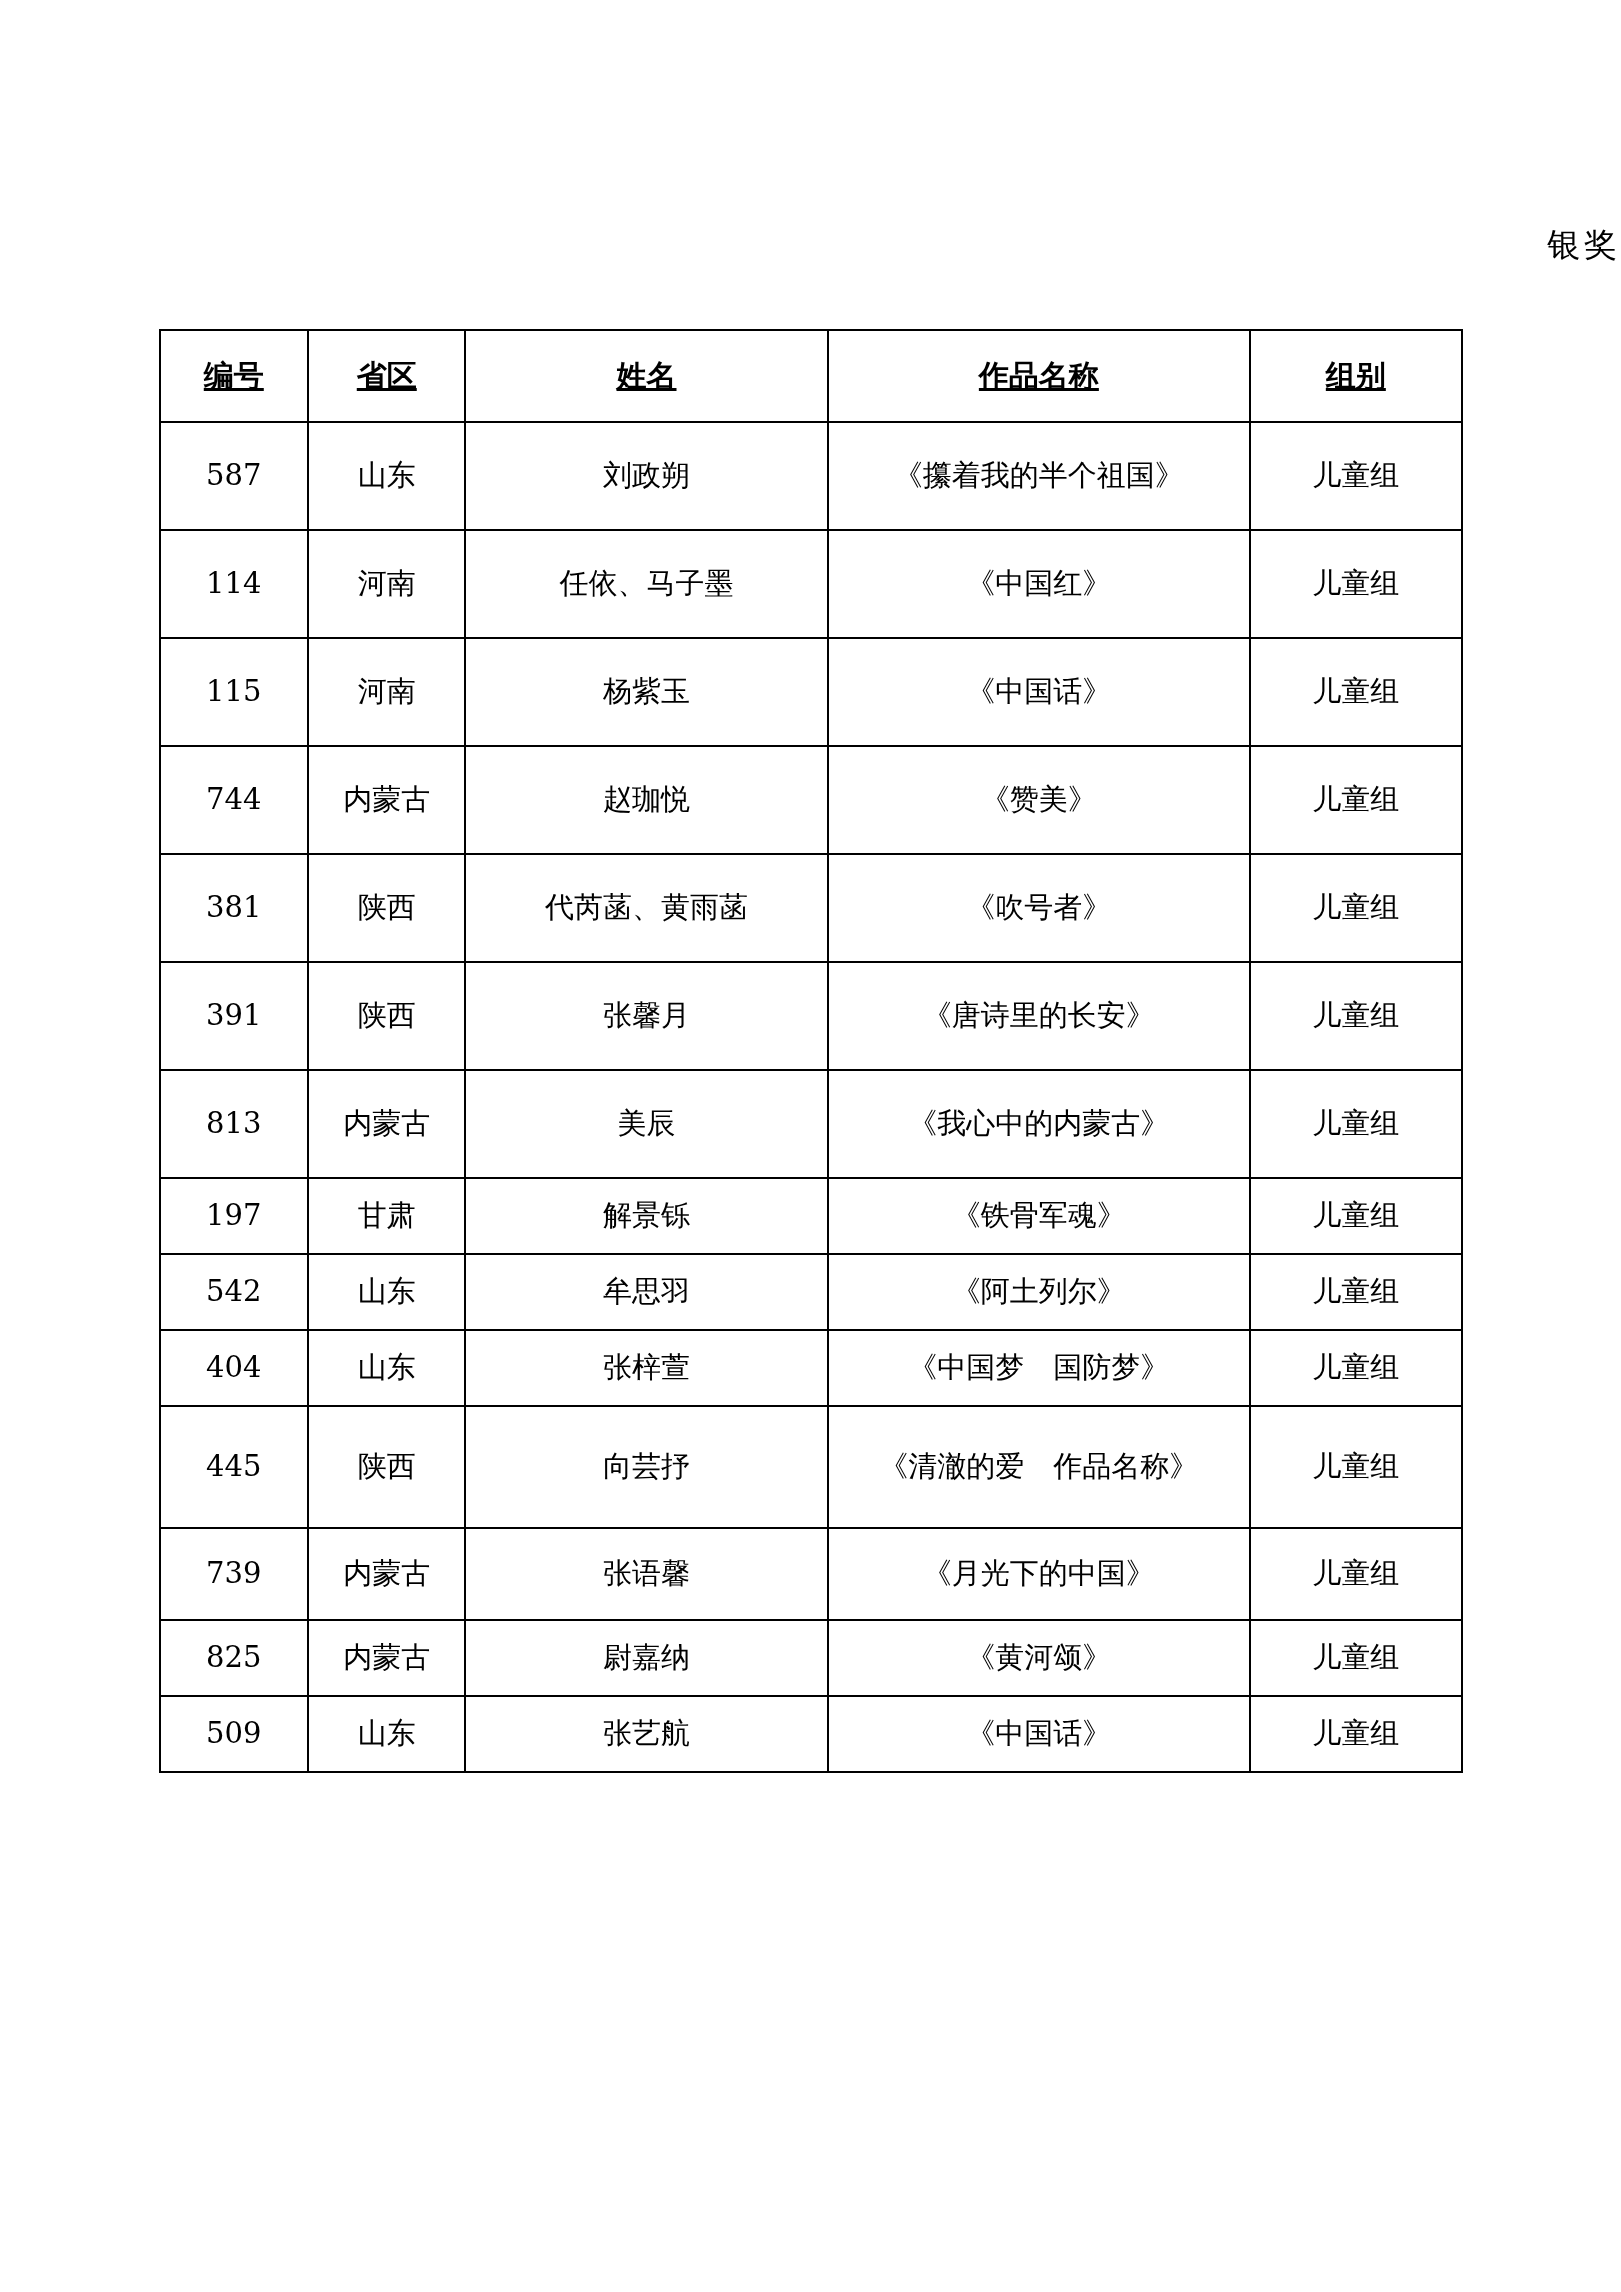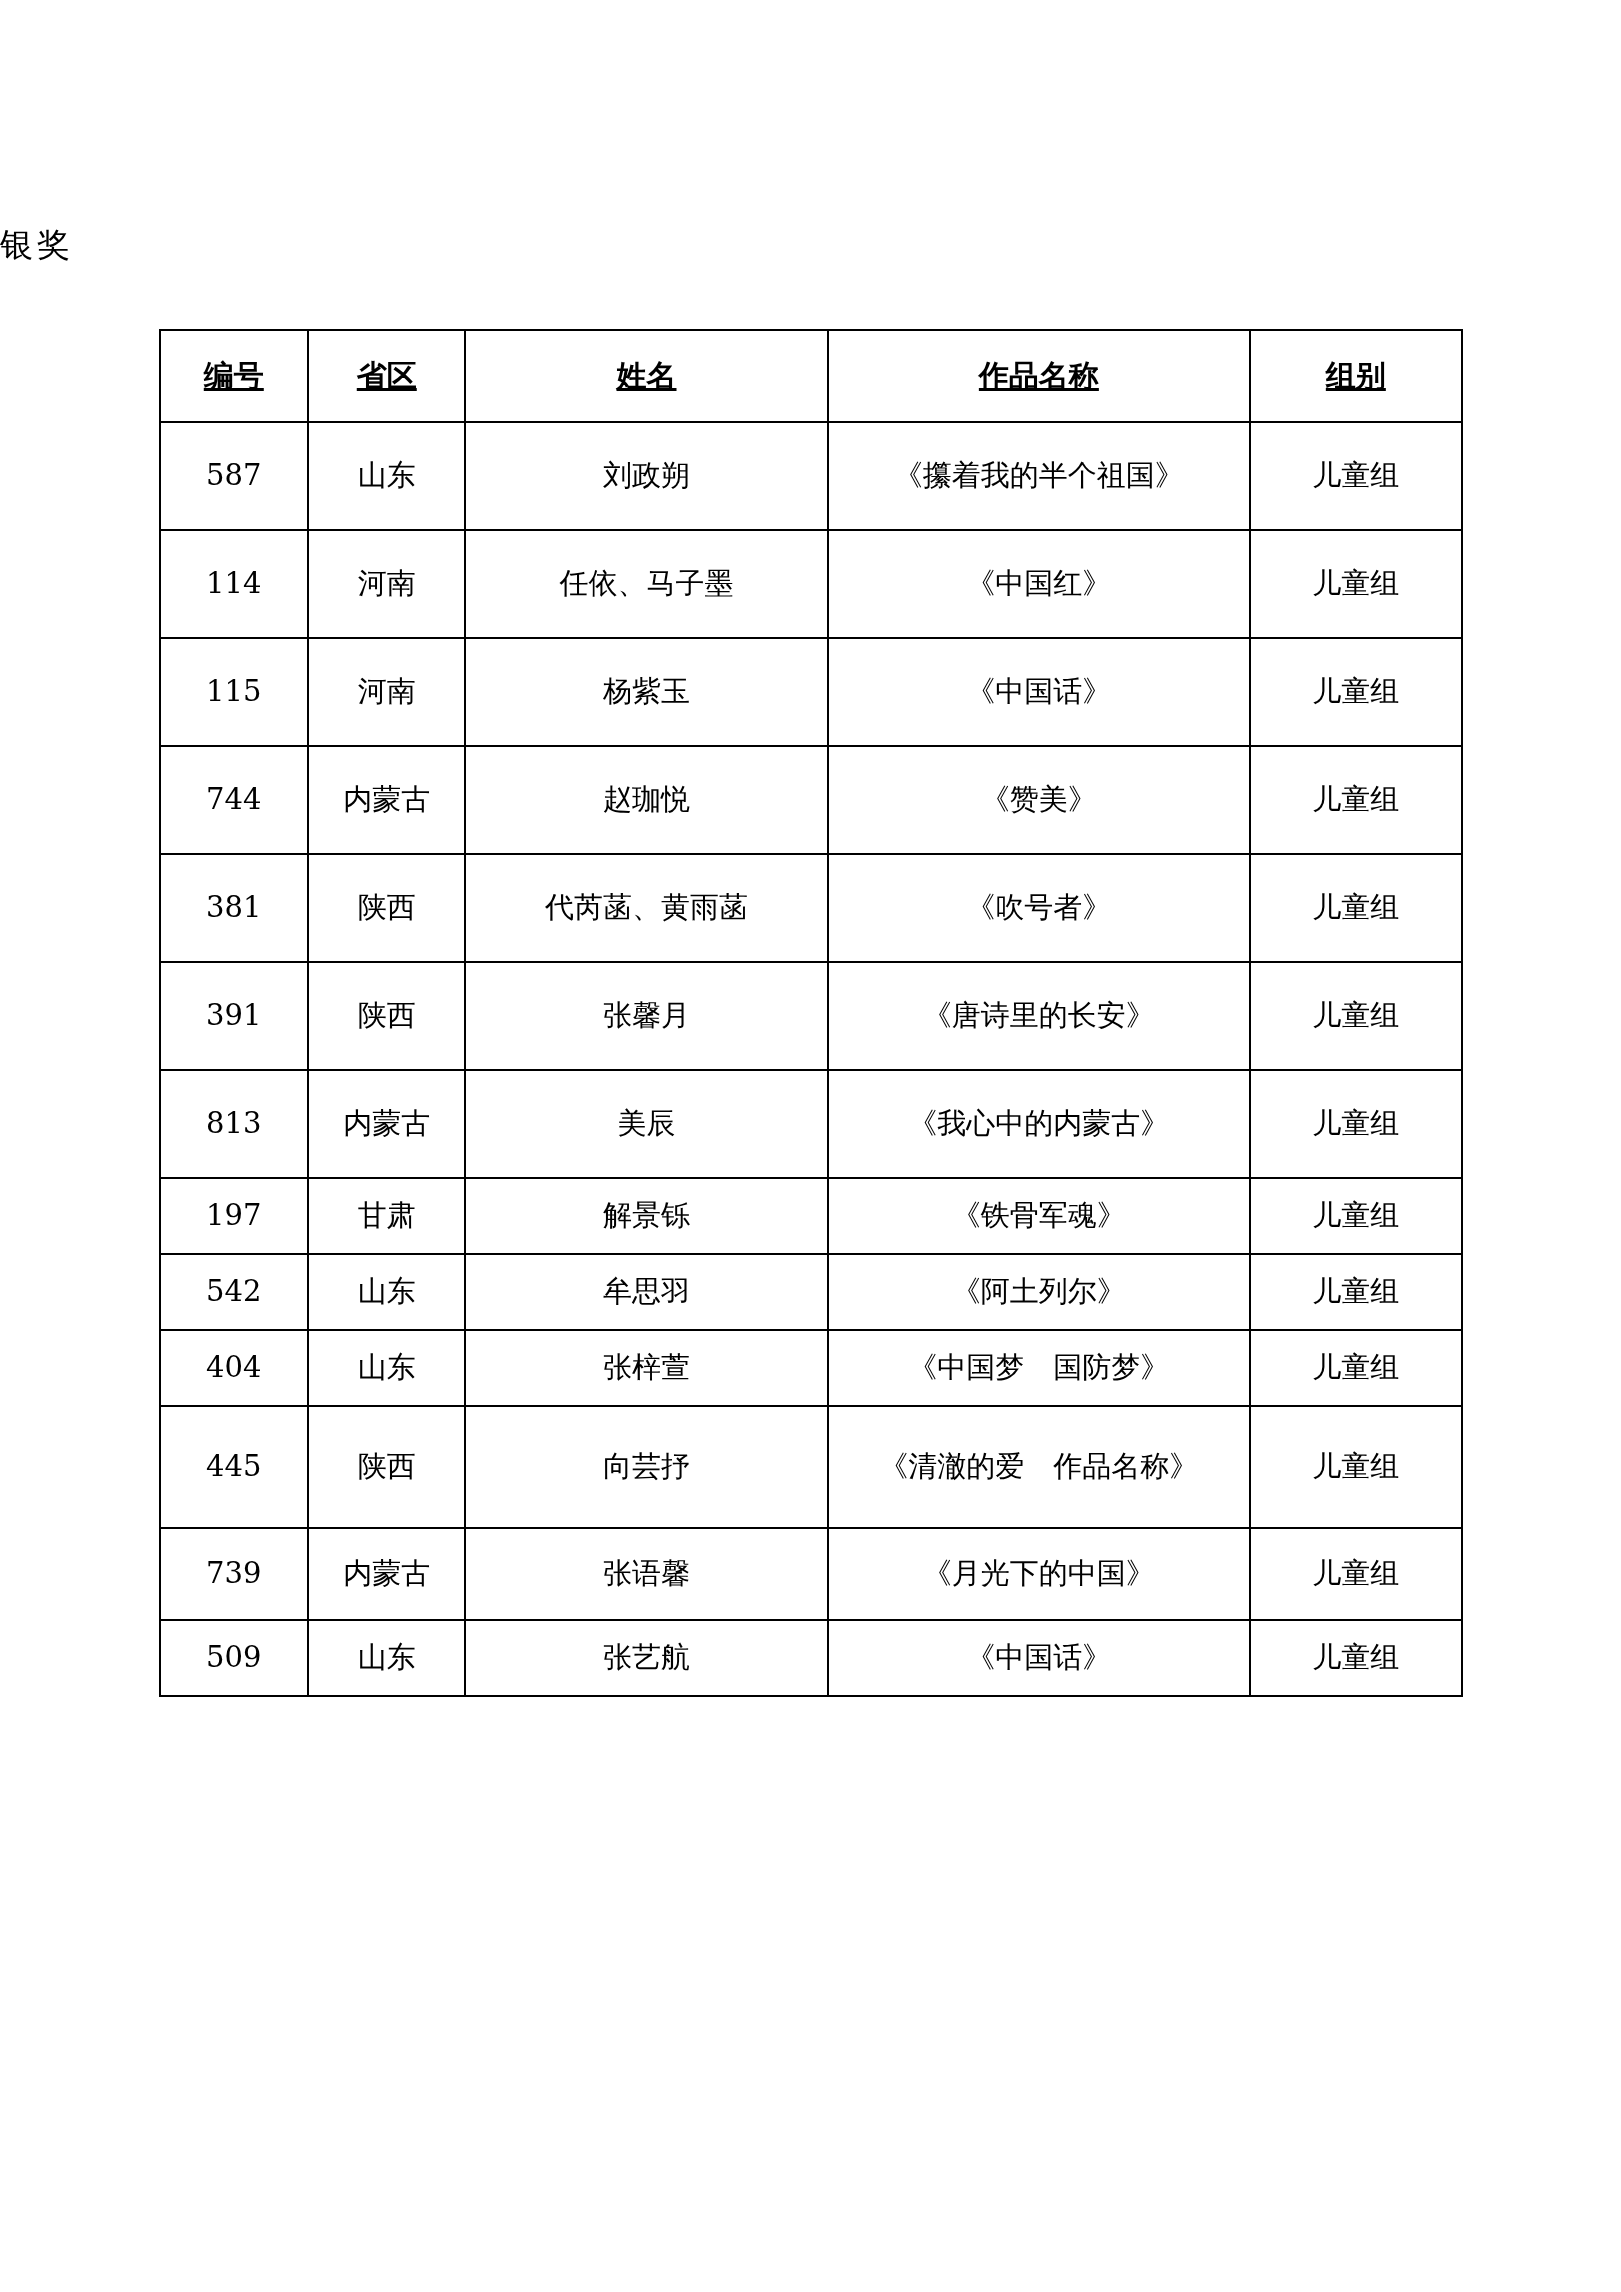--- a/index.html
+++ b/index.html
@@ -14,21 +14,21 @@
     color: #000000;
     position: relative;
   }
   .page {
     position: relative;
     width: 1621px;
     height: 2293px;
     box-sizing: border-box;
   }
   .doc-title {
-    text-align: left;
+    text-align: right;
     font-size: 33px;
     letter-spacing: 3.9px;
     margin-top: 223px;
     margin-bottom: 0;
     font-family: Liberation Serif, serif;
     font-weight: normal;
   }
   .table-wrap {
     margin: 61px auto 0 auto;
     width: 1304px;
@@ -170,20 +170,27 @@
           <td>儿童组</td>
         </tr>
         <tr class="row-mid">
           <td class="num">739</td>
           <td>内蒙古</td>
           <td>张语馨</td>
           <td>《月光下的中国》</td>
           <td>儿童组</td>
         </tr>
         <tr class="row-short">
+          <td class="num">825</td>
+          <td>内蒙古</td>
+          <td>尉嘉纳</td>
+          <td>《黄河颂》</td>
+          <td>儿童组</td>
+        </tr>
+        <tr class="row-short">
           <td class="num">509</td>
           <td>山东</td>
           <td>张艺航</td>
           <td>《中国话》</td>
           <td>儿童组</td>
         </tr>
       </tbody>
     </table>
   </div>
 

